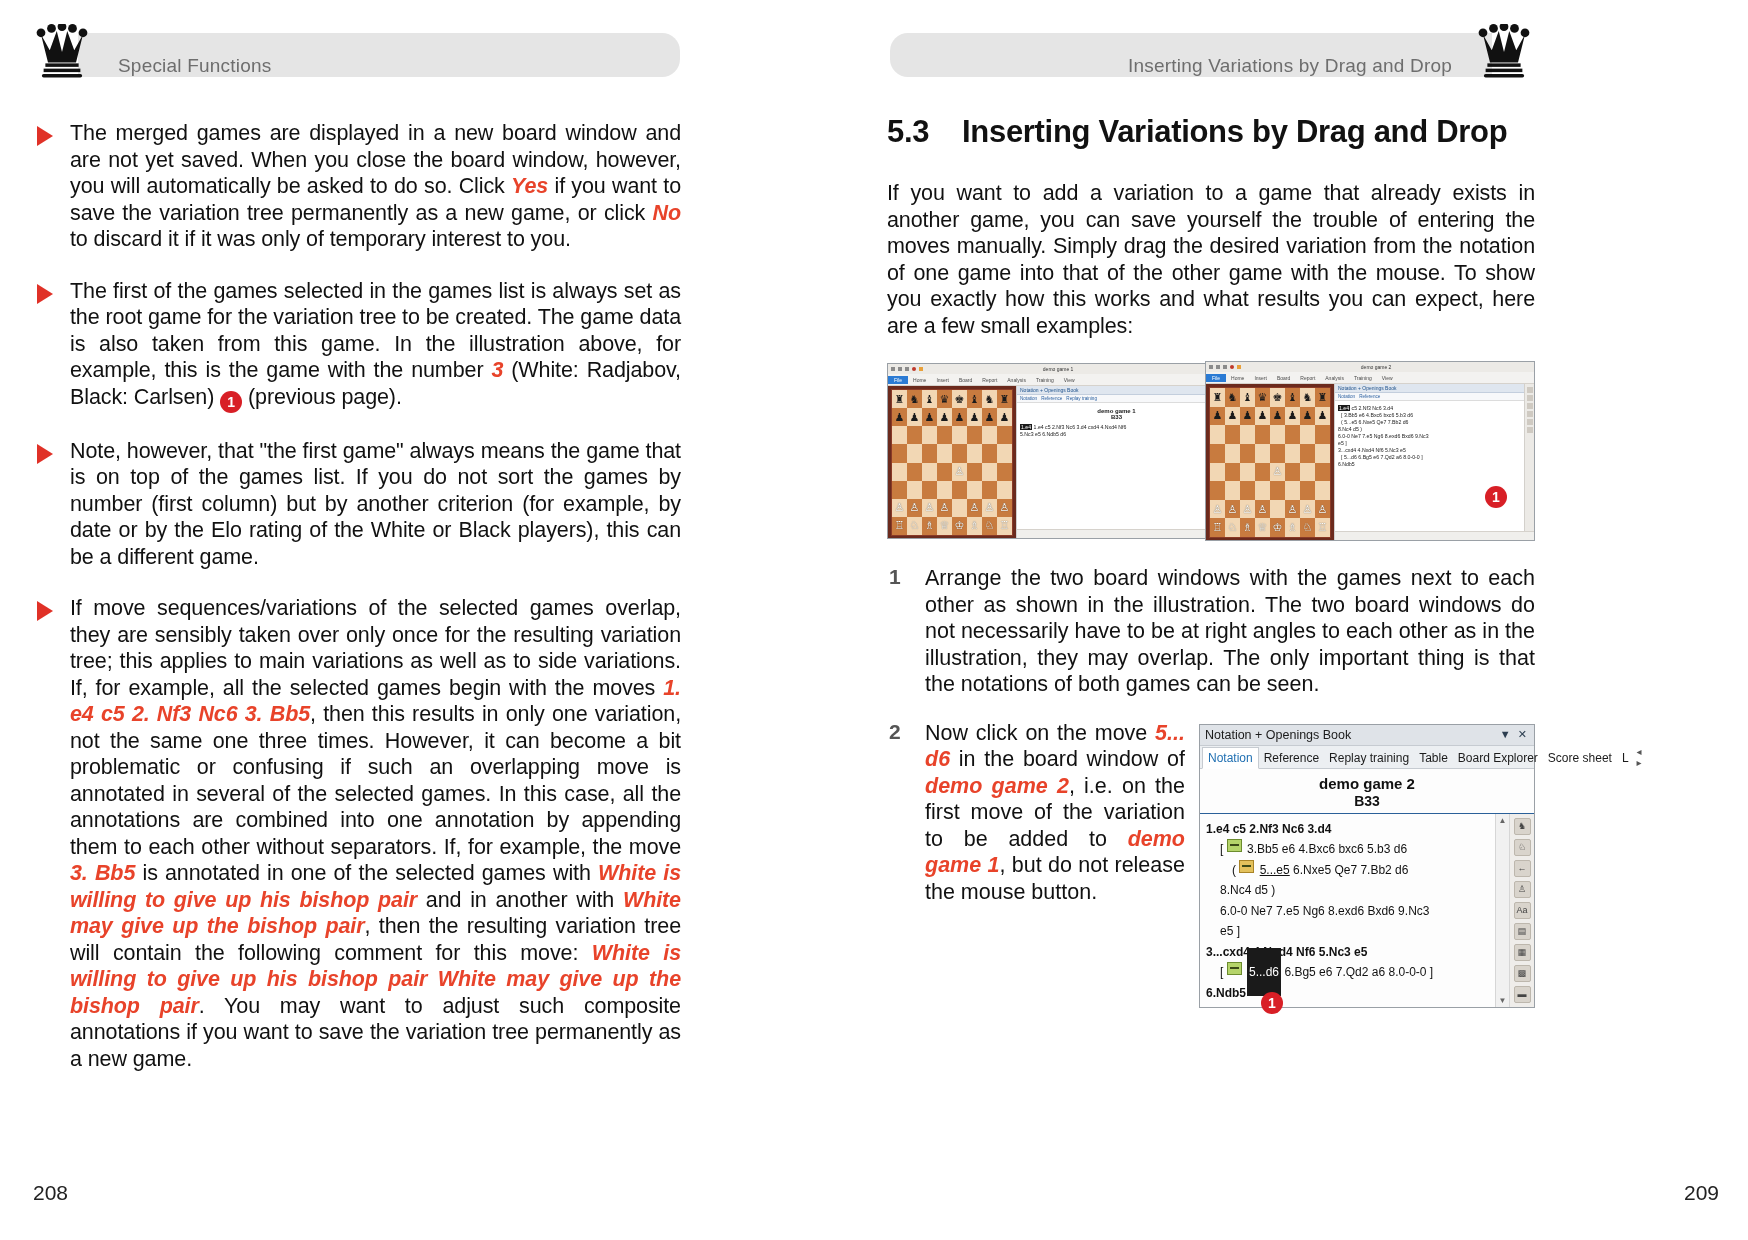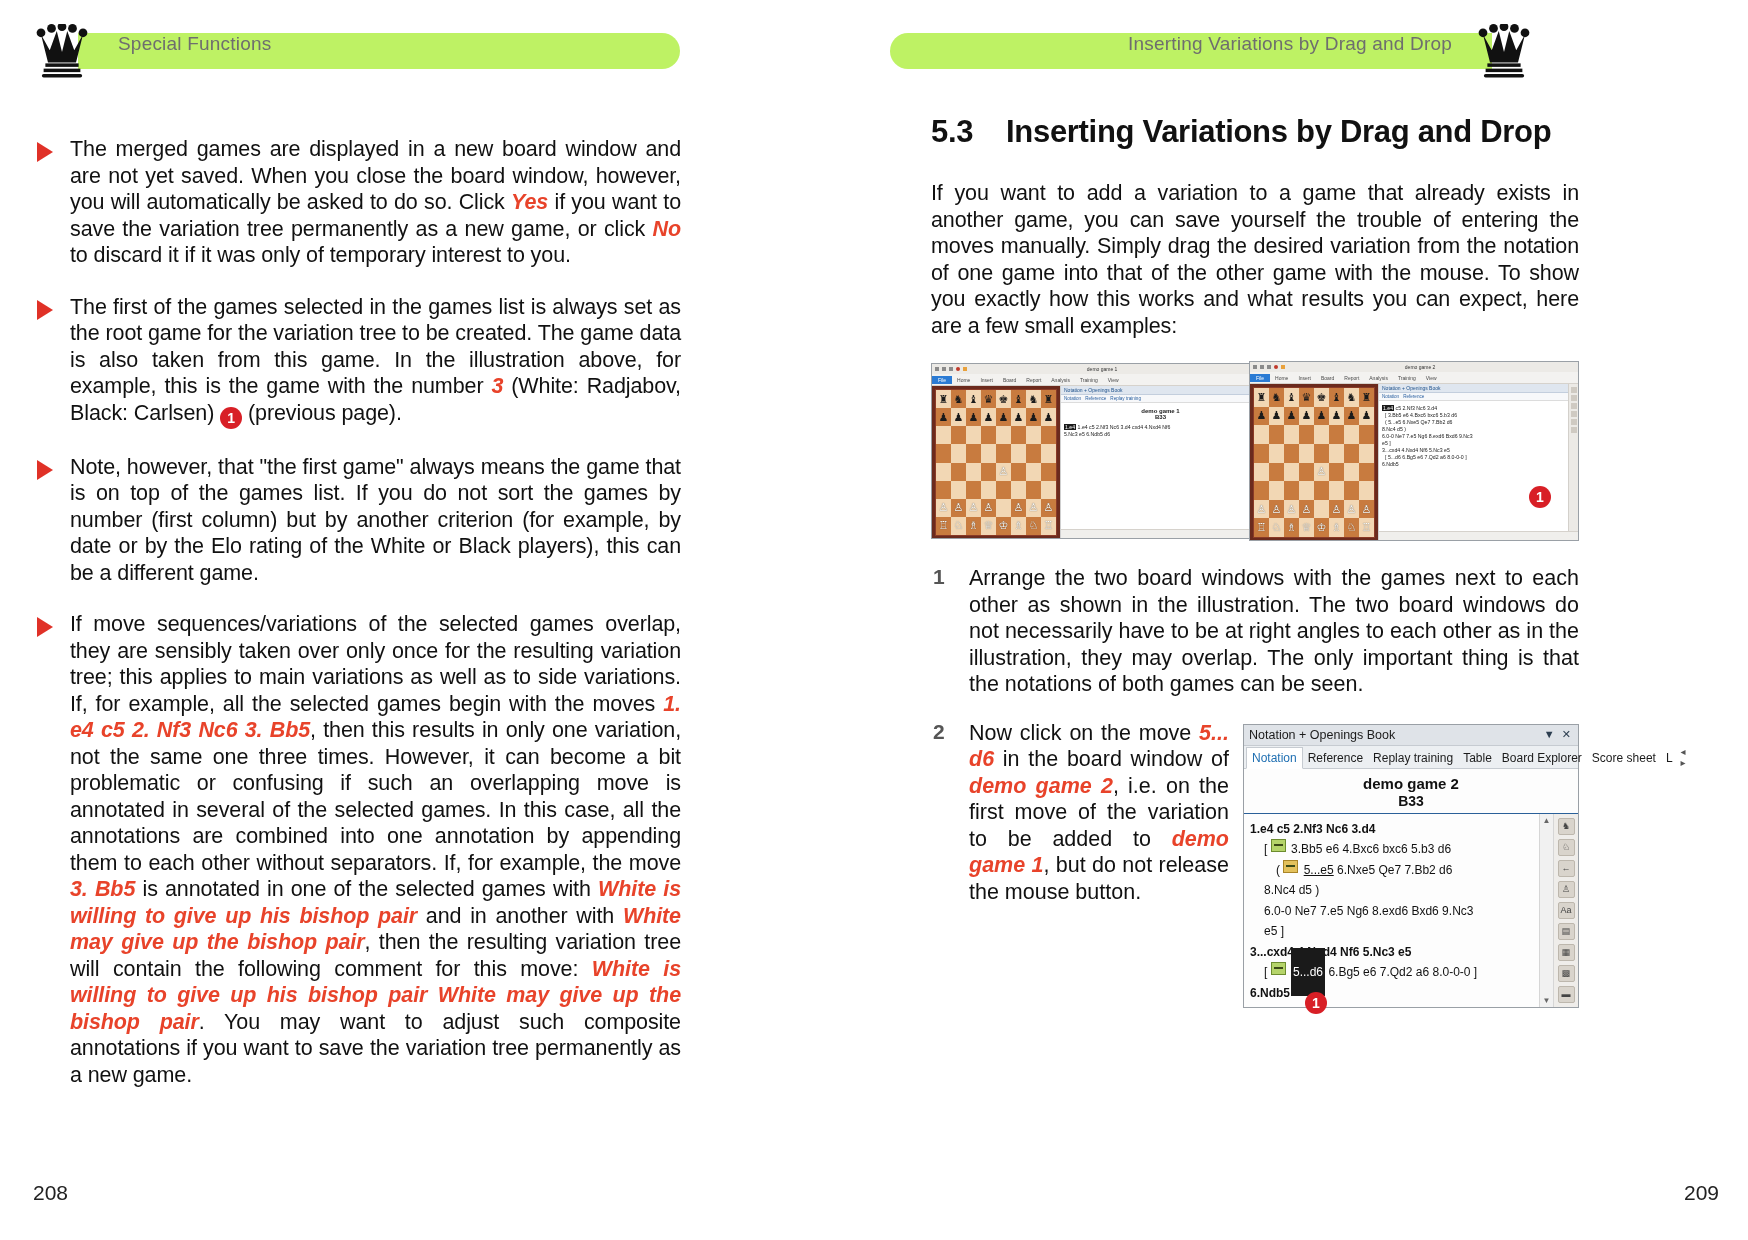--- a/index.html
+++ b/index.html
@@ -17,24 +17,24 @@
   }
   .page {
     position: absolute;
     top: 0; left: 0;
     width: 1748px;
     height: 1240px;
   }
   
   .runhead {
     position: absolute;
-    height: 36px;
-    background: #bef264;
+    height: 44px;
+    background: #e5e5e5;
     display: flex;
-    align-items: flex-start;
+    align-items: flex-end;
   }
   .runhead.left  { left: 78px;  top: 33px; width: 602px; border-radius: 0 18px 18px 0; }
   .runhead.right { left: 890px; top: 33px; width: 602px; border-radius: 18px 0 0 18px; justify-content: flex-end; }
   .runhead-text {
     font-size: 19px;
     color: #6e6e6e;
     letter-spacing: .2px;
     white-space: nowrap;
   }
   .runhead.left  .runhead-text { margin-left: 40px; }
@@ -44,39 +44,39 @@
   .queen-icon.left  { left: 34px; }
   .queen-icon.right { left: 1476px; }
 
   
   .col {
     position: absolute;
     top: 104px;
     width: 648px;
   }
   .col.left  { left: 33px; }
-  .col.right { left: 931px; }
+  .col.right { left: 887px; }
 
   p.body {
     font-size: 21.5px;
     line-height: 26.5px;
     margin: 0 0 22px 0;
     text-align: justify;
     letter-spacing: -0.1px;
   }
   .no-just { text-align: left; }
 
   .em-red {
     color: #e8432a;
     font-style: italic;
     font-weight: bold;
   }
 
   
-  .bullets { margin-top: 32px; }
+  .bullets { margin-top: 16px; }
   .bullet {
     position: relative;
     padding-left: 37px;
     margin-bottom: 25px;
   }
   .tri {
     position: absolute;
     left: 4px;
     top: 6px;
     width: 0; height: 0;

